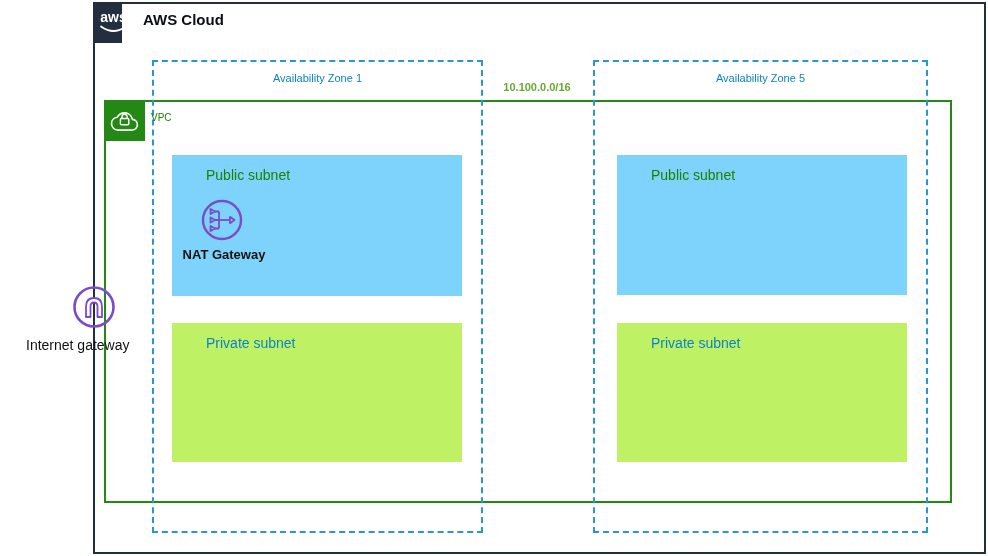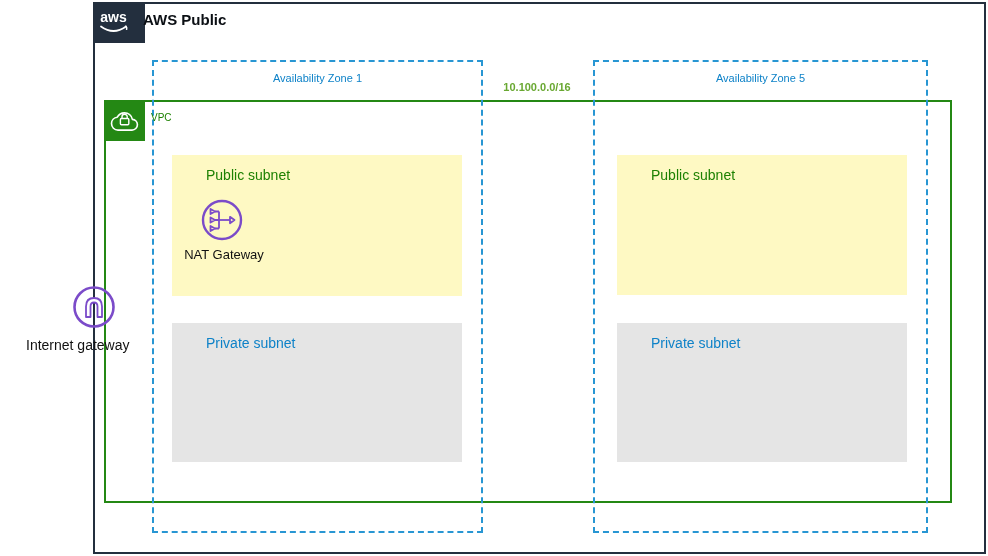--- a/index.html
+++ b/index.html
@@ -4,47 +4,47 @@
 <style>
   html,body{margin:0;padding:0;background:#fff;}
   .stage{
     position:relative;width:988px;height:556px;background:#fff;overflow:hidden;
     font-family:"Liberation Sans",sans-serif;color:#16191F;
   }
   .abs{position:absolute;box-sizing:border-box;}
 
   
   .aws-cloud-box{left:93px;top:2px;width:893px;height:552px;border:2px solid #232F3E;z-index:1;}
-  .aws-logo{left:93px;top:2px;width:52px;height:41px;background:#232F3E;z-index:6;}
+  .aws-logo{left:93px;top:2px;width:29px;height:41px;background:#232F3E;z-index:6;}
   .aws-cloud-label{left:143px;top:11px;font-size:15px;font-weight:bold;color:#0b0f14;z-index:6;white-space:nowrap;}
 
   
   .vpc-box{left:104px;top:100px;width:848px;height:403px;border:2px solid #248814;z-index:2;}
   .vpc-icon{left:104px;top:100px;width:41px;height:41px;background:#248814;z-index:6;}
   .vpc-label{left:151px;top:112px;font-size:10px;color:#1D8102;z-index:6;white-space:nowrap;}
   .cidr-label{left:457px;top:81px;width:160px;text-align:center;font-size:11px;font-weight:bold;color:#69A832;z-index:6;white-space:nowrap;}
 
   
   .az-box{border:2px dashed #2896D3;z-index:3;}
   .az1{left:152px;top:60px;width:331px;height:473px;}
   .az2{left:593px;top:60px;width:335px;height:473px;}
   .az-title{padding-top:10px;text-align:center;font-size:11px;color:#0E82C8;white-space:nowrap;}
 
   
   .subnet{z-index:4;padding:12px 0 0 34px;font-size:14px;}
-  .subnet.public{background:#fef9c3;color:#1D8102;}
-  .subnet.private{background:#e5e5e5;color:#0E82C8;}
+  .subnet.public{background:#7dd3fc;color:#1D8102;}
+  .subnet.private{background:#bef264;color:#0E82C8;}
   .sn-az1-public{left:172px;top:155px;width:290px;height:141px;}
   .sn-az1-private{left:172px;top:323px;width:290px;height:139px;}
   .sn-az2-public{left:617px;top:155px;width:290px;height:140px;}
   .sn-az2-private{left:617px;top:323px;width:290px;height:139px;}
 
   
   .nat-icon{left:200px;top:198px;width:44px;height:44px;z-index:5;}
-  .nat-label{left:174px;top:247px;width:100px;text-align:center;font-size:13px;color:#111;z-index:5;white-space:nowrap;}
+  .nat-label{left:174px;top:247px;width:100px;text-align:center;font-size:13px;color:#111;z-index:5;white-space:nowrap;font-weight:bold;}
 
   
   .igw-icon{left:72px;top:285px;width:44px;height:44px;z-index:6;}
   .igw-label{left:26px;top:337px;width:136px;text-align:center;font-size:14px;color:#111;z-index:6;white-space:nowrap;}
 
   svg{display:block;}
 </style>
 </head>
 <body>
 
@@ -75,21 +75,21 @@
     <span>Private subnet</span>
   </div>
 
   <div class="abs aws-logo">
     <svg width="41" height="41" viewBox="0 0 41 41">
       <text x="20.5" y="19.5" text-anchor="middle" font-family="Liberation Sans, sans-serif" font-size="14" font-weight="bold" fill="#ffffff">aws</text>
       <path d="M8 24.5 Q20.5 33.5 33 24.5" stroke="#ffffff" stroke-width="1.8" fill="none" stroke-linecap="round"></path>
       <path d="M32.8 24.3 q1.4 1.0 0.8 3.0" stroke="#ffffff" stroke-width="1.6" fill="none" stroke-linecap="round"></path>
     </svg>
   </div>
-  <div class="abs aws-cloud-label">AWS Public</div>
+  <div class="abs aws-cloud-label">AWS Cloud</div>
 
   <div class="abs vpc-icon">
     <svg width="41" height="41" viewBox="0 0 41 41">
       <g transform="translate(7.5,8.5) scale(1.08)" stroke="#ffffff" stroke-width="1.5" fill="none" stroke-linejoin="round">
         <path d="M19.35 10.04 A7.49 7.49 0 0 0 12 4 C9.11 4 6.6 5.64 5.35 8.04 A5.994 5.994 0 0 0 0 14 c0 3.31 2.69 6 6 6 h13 c2.76 0 5-2.24 5-5 0-2.64-2.05-4.78-4.65-4.96 z"></path>
       </g>
       <g stroke="#ffffff" stroke-width="1.4" fill="none" stroke-linejoin="round">
         <path d="M18 18.5 v-1.7 a2.6 2.6 0 0 1 5.2 0 V18.5"></path>
         <rect x="16.4" y="18.5" width="8.4" height="6.2" rx="1"></rect>
       </g>

